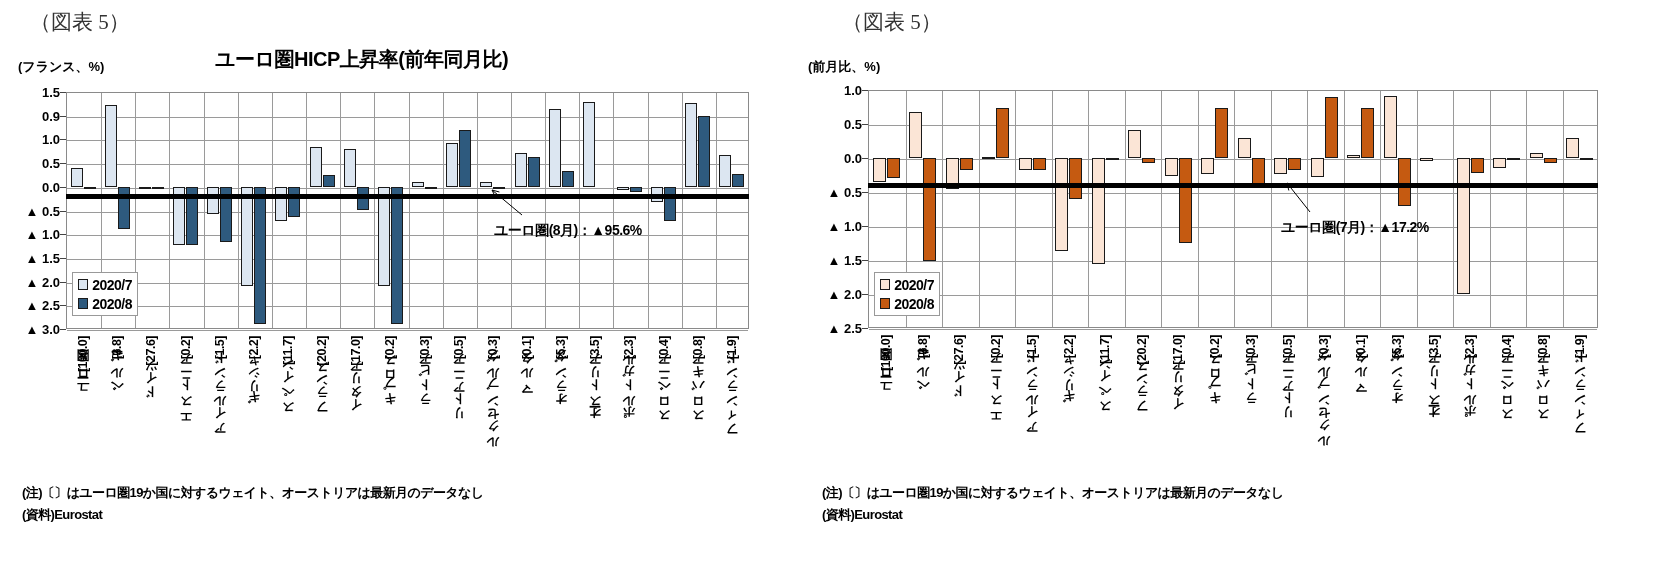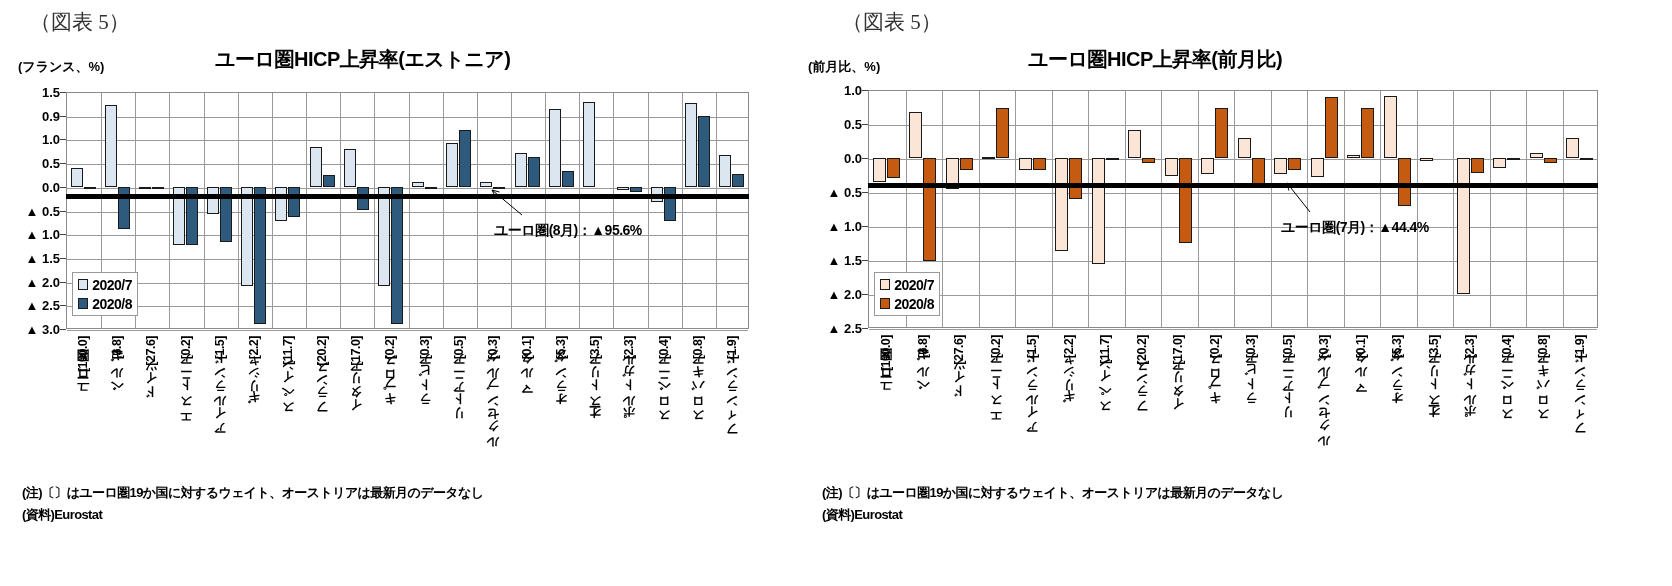--- a/index.html
+++ b/index.html
@@ -33,21 +33,21 @@
         writing-mode:vertical-rl;transform:rotate(180deg);transform-origin:center;letter-spacing:-0.5px;}
 
   .note{position:absolute;font-size:13px;font-weight:bold;white-space:nowrap;letter-spacing:-0.6px;}
 </style>
 </head>
 <body>
 
 <div class="panel" id="panel-left">
     <div class="fig-no" style="left: 30px; top: 8px;">（図表 5）</div>
     <div class="unit-label" style="left: 18px; top: 58px;">(フランス、%)</div>
-    <div class="chart-title" style="left: 215px; top: 46px;">ユーロ圏HICP上昇率(エストニア)</div>
+    <div class="chart-title" style="left: 215px; top: 46px;">ユーロ圏HICP上昇率(前年同月比)</div>
     <div class="plot" style="left: 66px; top: 92px; width: 683px; height: 237px;">
       <div class="gridline-h" style="top: 23.7px;"></div>
       <div class="gridline-h" style="top: 47.4px;"></div>
       <div class="gridline-h" style="top: 71.1px;"></div>
       <div class="gridline-h" style="top: 94.8px;"></div>
       <div class="gridline-h" style="top: 118.5px;"></div>
       <div class="gridline-h" style="top: 142.2px;"></div>
       <div class="gridline-h" style="top: 165.9px;"></div>
       <div class="gridline-h" style="top: 189.6px;"></div>
       <div class="gridline-h" style="top: 213.3px;"></div>
@@ -168,21 +168,20 @@
     <div class="xlab" style="left: 621.475px; top: 336px;">ポルトガル[2.3]</div>
     <div class="xlab" style="left: 655.625px; top: 336px;">スロベニア[0.4]</div>
     <div class="xlab" style="left: 689.775px; top: 336px;">スロバキア[0.8]</div>
     <div class="xlab" style="left: 723.925px; top: 336px;">フィンランド[1.9]</div>
     <div class="note" style="left: 22px; top: 484px;">(注)〔〕はユーロ圏19か国に対するウェイト、オーストリアは最新月のデータなし</div>
     <div class="note" style="left: 22px; top: 506px;">(資料)Eurostat</div>
   </div>
 <div class="panel" id="panel-right">
     <div class="fig-no" style="left: 18px; top: 8px; margin-left: 24px;">（図表 5）</div>
     <div class="unit-label" style="left: 8px; top: 58px;">(前月比、%)</div>
-    <div class="chart-title" style="left: 228px; top: 46px;">ユーロ圏HICP上昇率(前月比)</div>
     <div class="plot" style="left: 68px; top: 90px; width: 730px; height: 238px;">
       <div class="gridline-h" style="top: 34px;"></div>
       <div class="gridline-h" style="top: 68px;"></div>
       <div class="gridline-h" style="top: 102px;"></div>
       <div class="gridline-h" style="top: 136px;"></div>
       <div class="gridline-h" style="top: 170px;"></div>
       <div class="gridline-h" style="top: 204px;"></div>
       <div class="gridline-h" style="top: 238px;"></div>
       <div class="gridline-v" style="left: 37px;"></div>
       <div class="gridline-v" style="left: 73px;"></div>
@@ -263,21 +262,21 @@
     <div class="legend" style="left: 74px; top: 272px; width: 66px;">
       <div class="legend-row">
         <span class="legend-swatch" style="background: rgb(251, 229, 214);"></span>
         <span class="legend-text">2020/7</span>
       </div>
       <div class="legend-row">
         <span class="legend-swatch" style="background: rgb(197, 90, 17);"></span>
         <span class="legend-text">2020/8</span>
       </div>
     </div>
-    <div class="annot" style="left: 481px; top: 219px;">ユーロ圏(7月)：▲44.4%</div>
+    <div class="annot" style="left: 481px; top: 219px;">ユーロ圏(7月)：▲17.2%</div>
     <svg class="annot-arrow" width="1" height="1" style="left: 0px; top: 0px; width: 798px; height: 400px;">
       <line x1="510" y1="212" x2="487" y2="183" stroke="#000" stroke-width="1"></line>
       <polyline points="493.85695555010085,186.4960206784202 487,183 488.8425704039278,190.47294682883327" fill="none" stroke="#000" stroke-width="1"></polyline>
     </svg>
     <div class="xlab" style="left: 78.25px; top: 335px;">ユーロ圏[100.0]</div>
     <div class="xlab" style="left: 114.75px; top: 335px;">ベルギー[3.8]</div>
     <div class="xlab" style="left: 151.25px; top: 335px;">ドイツ[27.6]</div>
     <div class="xlab" style="left: 187.75px; top: 335px;">エストニア[0.2]</div>
     <div class="xlab" style="left: 224.25px; top: 335px;">アイルランド[1.5]</div>
     <div class="xlab" style="left: 260.75px; top: 335px;">ギリシャ[2.2]</div>

